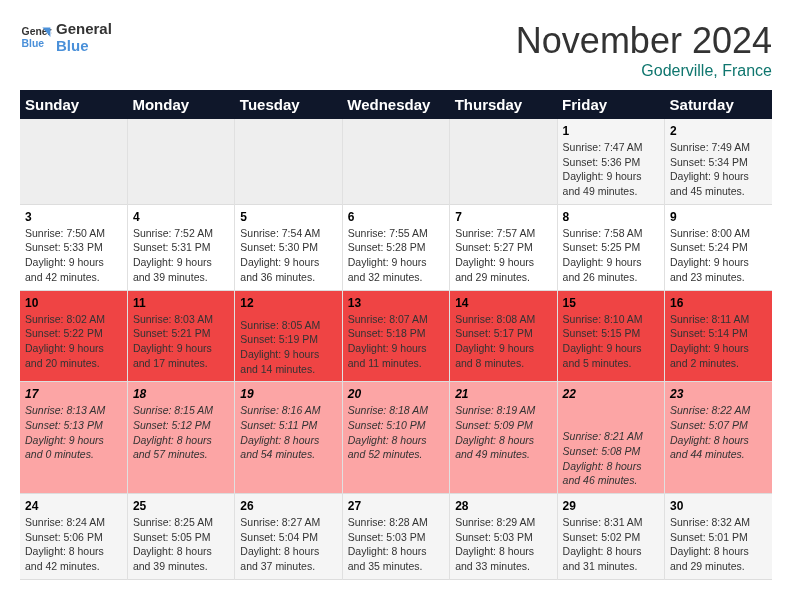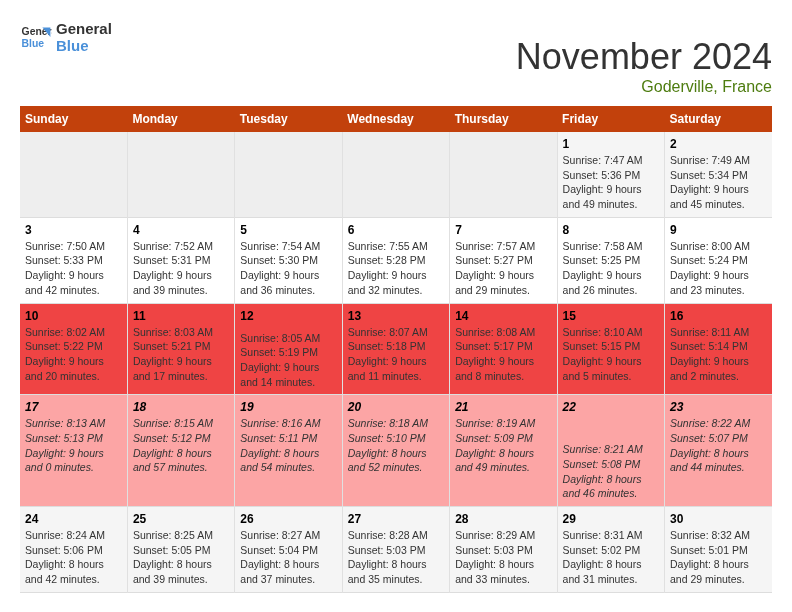--- a/index.html
+++ b/index.html
@@ -25,38 +25,37 @@
       width: 32px;
       height: 32px;
     }
     .title-area {
       text-align: right;
     }
     .month-title {
       font-size: 36px;
       font-weight: normal;
       color: #333;
-      margin-top: 16px;
     }
     .location {
       font-size: 16px;
-      color: #4d7c0f;
+      color: #0f766e;
     }
     table {
       width: 100%;
       border-collapse: collapse;
       font-size: 11px;
     }
     thead tr th {
-      background: #c2410c;
+      background: #0f172a;
       color: #fff;
       padding: 6px 5px;
       text-align: left;
       font-weight: bold;
-      font-size: 12px;
+      font-size: 15px;
     }
     tbody tr {
       border-bottom: 1px solid #ddd;
     }
     tbody tr:nth-child(odd) {
       background: #f9f9f9;
     }
     tbody tr:nth-child(even) {
       background: #fff;
     }

